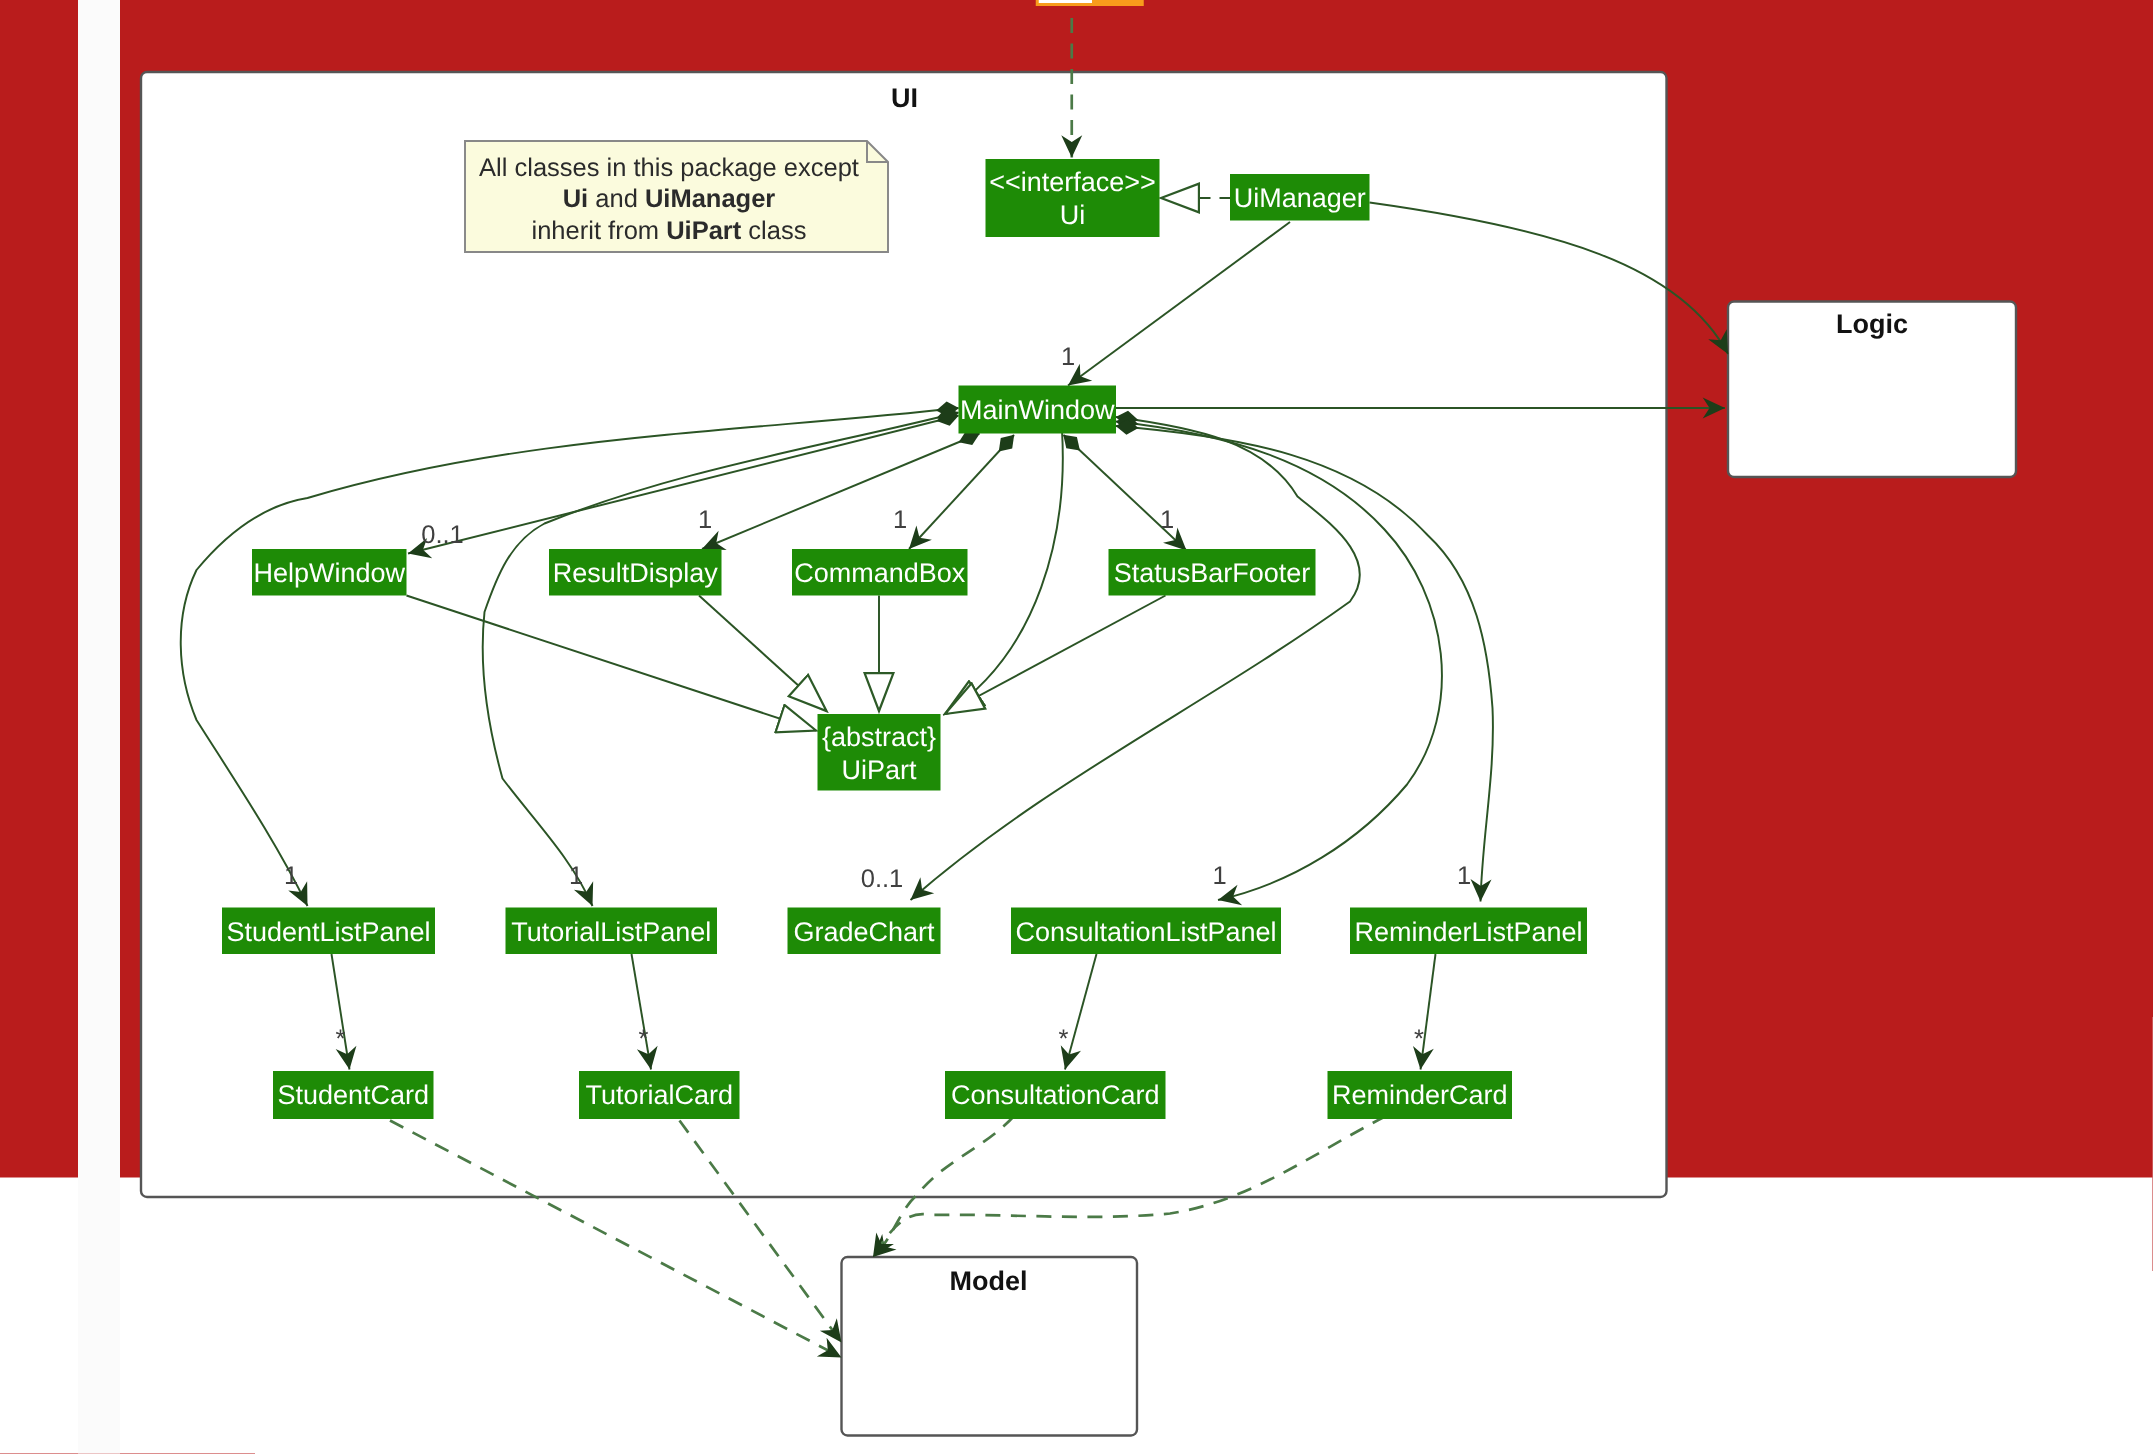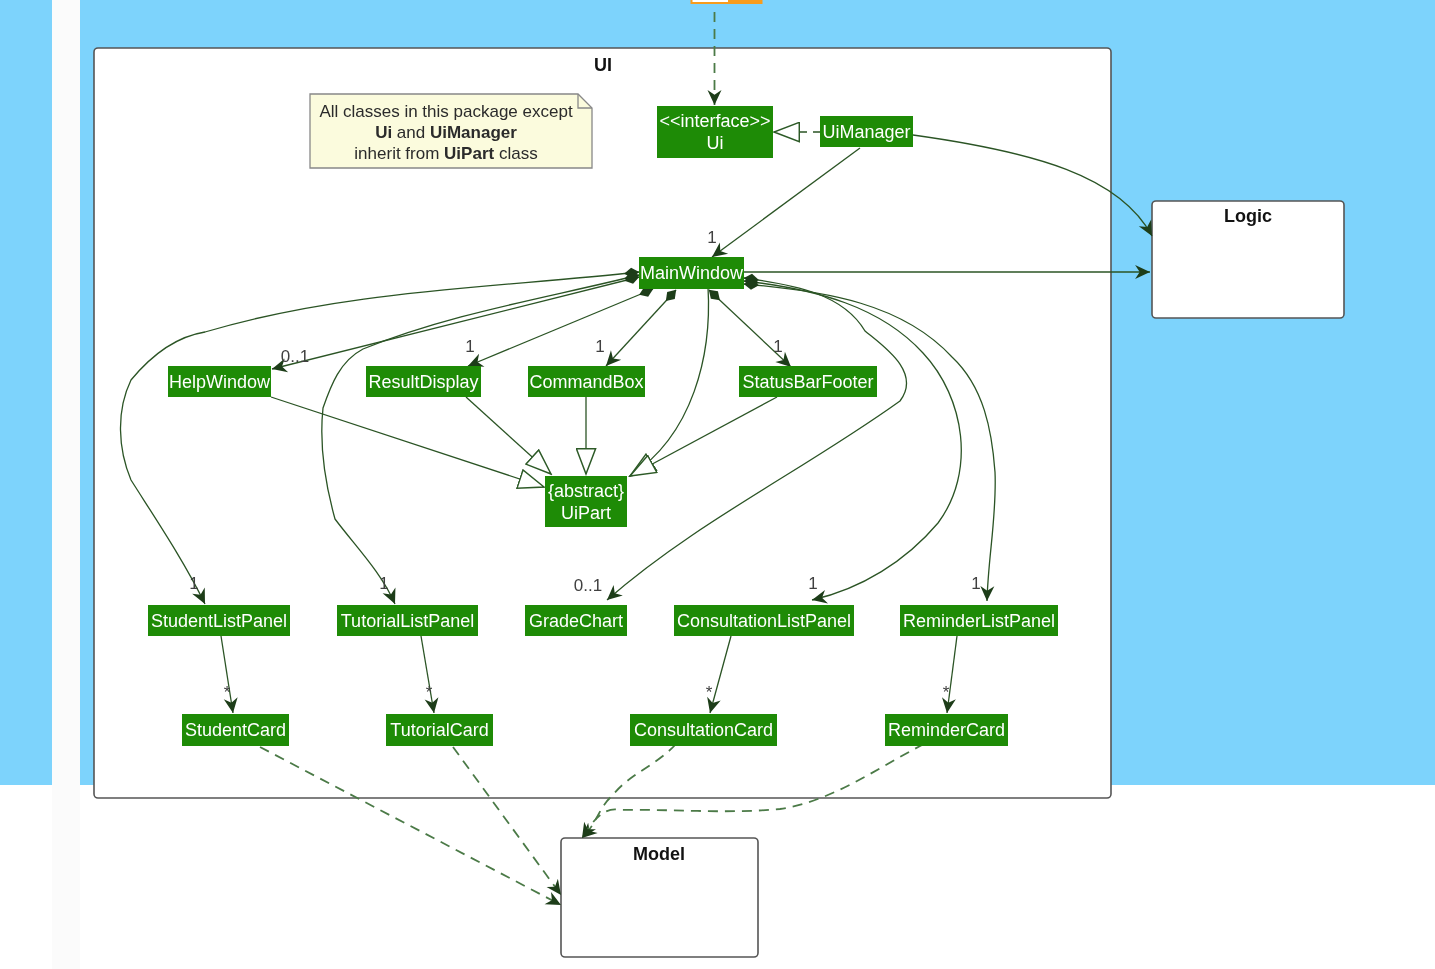--- a/index.html
+++ b/index.html
@@ -1,18 +1,18 @@
 <!DOCTYPE html>
 <html><head>
 <meta charset="utf-8">
 <title>UI Class Diagram</title>
 <style>
   html,body{margin:0;padding:0;}
   body{width:1435px;height:969px;background:#ffffff;font-family:"Liberation Sans",sans-serif;overflow:hidden;}
-  #stage{position:relative;width:1435px;height:785px;background:#7dd3fc;}
+  #stage{position:relative;width:1435px;height:785px;background:#b91c1c;}
   .page{position:absolute;left:52px;top:0;width:28px;height:969px;background:#fbfbfb;}
   svg{position:absolute;left:0;top:0;}
   #diagram{transform:translateZ(0);}
 </style>
 </head>
 <body>
 
 <div id="stage">
   <div class="page"></div>
   <svg id="diagram" width="1435" height="969" viewBox="0 0 1435 969">

